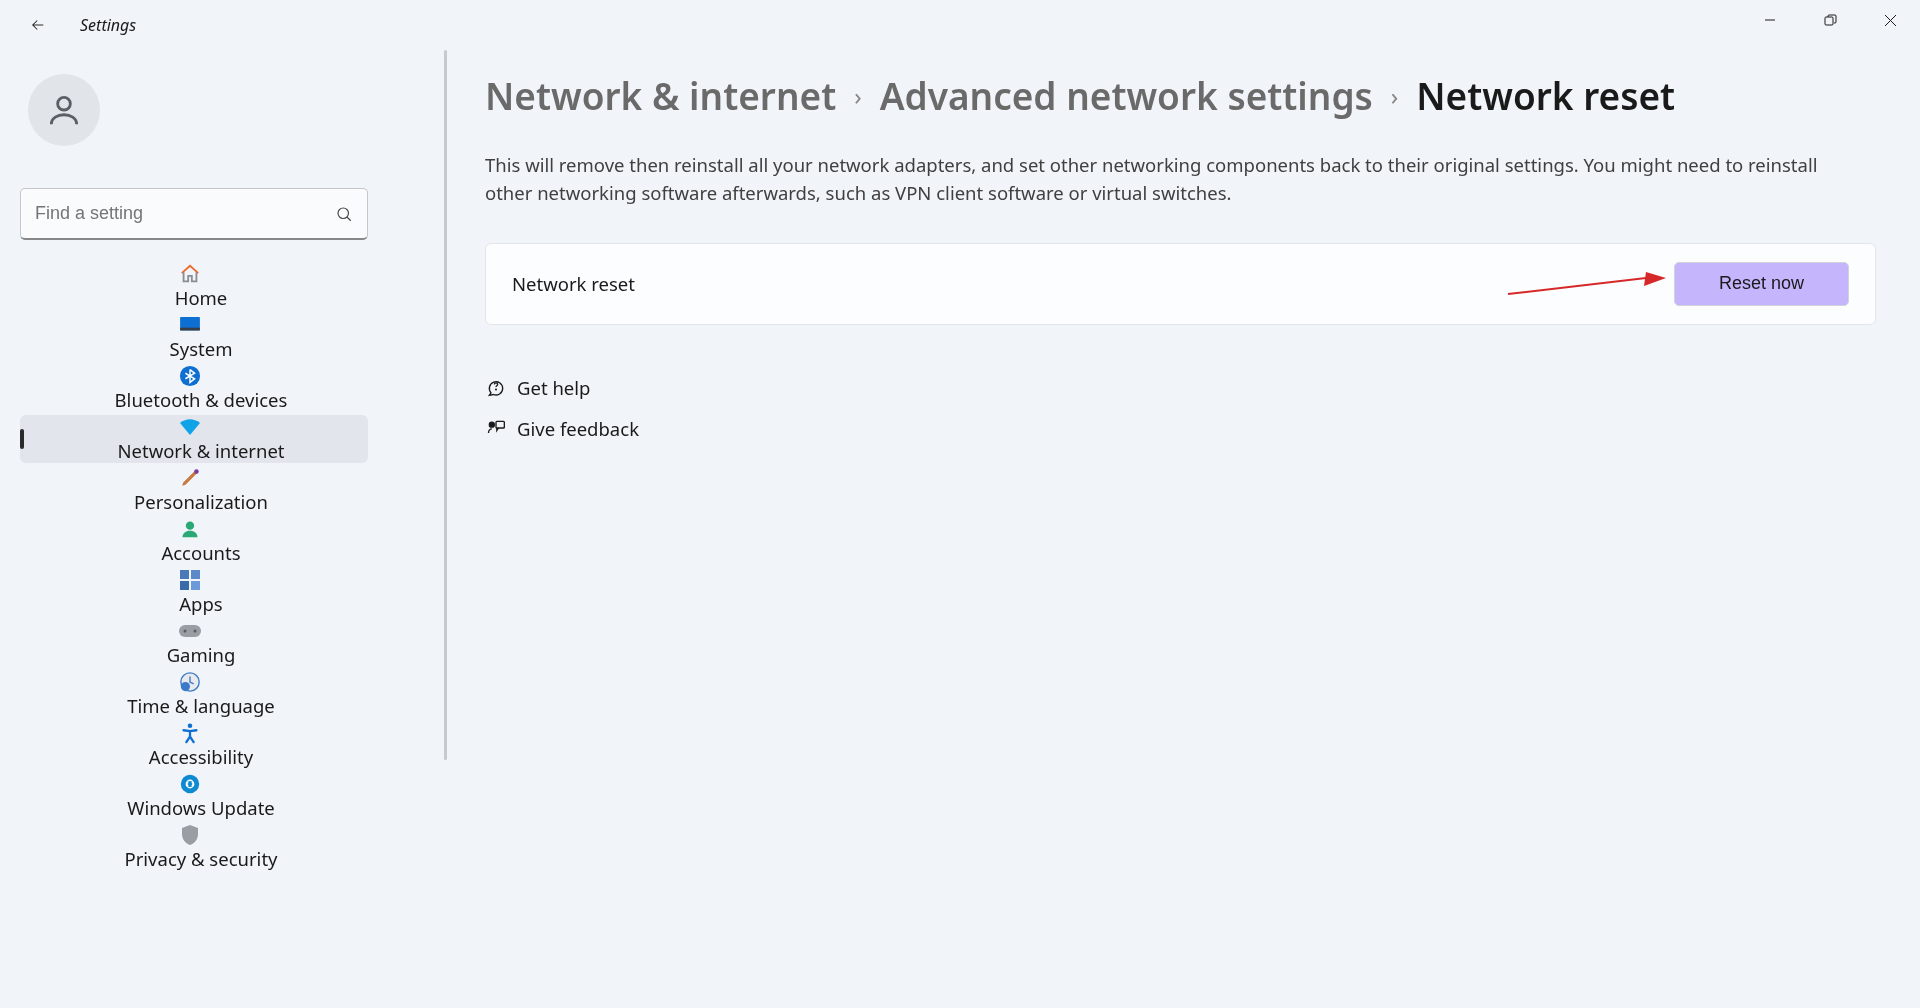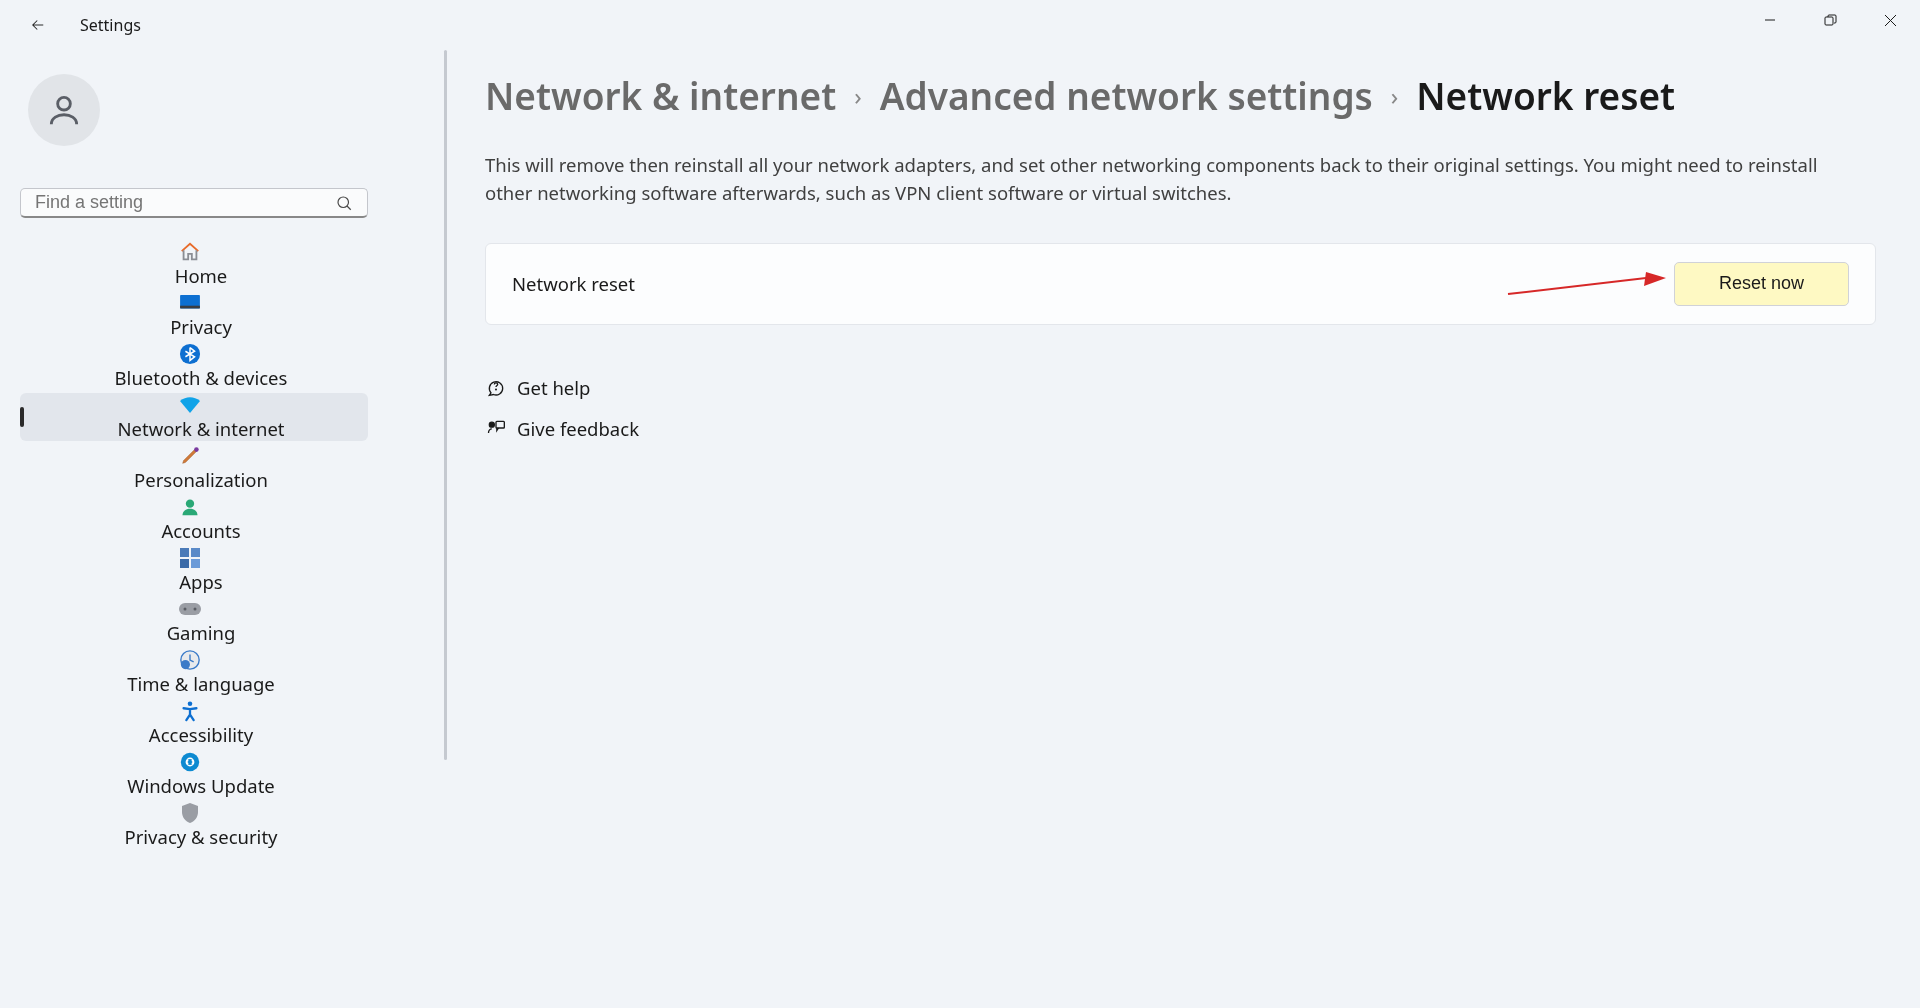--- a/index.html
+++ b/index.html
@@ -10,20 +10,21 @@
   height: 1008px;
   overflow: hidden;
   color: #1a1a1a;
 }
 .titlebar {
   height: 50px;
   display: flex;
   align-items: center;
   padding-left: 18px;
   position: relative;
+  font-style: italic;
 }
 .back-btn {
   width: 40px;
   height: 40px;
   display: flex;
   align-items: center;
   justify-content: center;
   border-radius: 4px;
   cursor: pointer;
 }
@@ -66,21 +67,21 @@
   justify-content: center;
   margin-left: 8px;
   margin-bottom: 42px;
 }
 .search-box {
   display: flex;
   align-items: center;
   border: 1px solid #c4c6cc;
   background: #fafbfc;
   border-radius: 5px;
-  height: 30px;
+  height: 52px;
   width: 348px;
   padding: 0 14px;
   margin-bottom: 22px;
   border-bottom: 2px solid #888;
 }
 .search-box input {
   border: none;
   outline: none;
   background: transparent;
   flex: 1;
@@ -183,21 +184,21 @@
   margin-bottom: 50px;
   max-width: 1400px;
   position: relative;
 }
 .card-title {
   font-size: 18.5px;
   color: #1a1a1a;
 }
 .reset-btn {
   border: 1px solid #d0d2d8;
-  background: #fef9c3;
+  background: #c4b5fd;
   border-radius: 5px;
   height: 44px;
   padding: 0 44px;
   font-size: 18px;
   cursor: pointer;
   color: #1a1a1a;
 }
 .help-item {
   display: flex;
   align-items: center;
@@ -277,21 +278,21 @@
           </span>
         <span class="nav-label">Home</span>
       </li>
       <li class="nav-item">
         <span class="nav-icon">
             <svg width="22" height="18" viewBox="0 0 24 20">
               <rect x="1" y="1" width="22" height="15" rx="1" fill="#0d6fd1"></rect>
               <rect x="1" y="13" width="22" height="3" fill="#3a3d42"></rect>
             </svg>
           </span>
-        <span class="nav-label">Privacy</span>
+        <span class="nav-label">System</span>
       </li>
       <li class="nav-item">
         <span class="nav-icon">
             <svg width="22" height="22" viewBox="0 0 24 24">
               <circle cx="12" cy="12" r="11" fill="#0d6fd1"></circle>
               <path d="M12 5v14l5-4-10-6m0 6l10-6-5-4" fill="none" stroke="#fff" stroke-width="1.6"></path>
             </svg>
           </span>
         <span class="nav-label">Bluetooth &amp; devices</span>
       </li>

